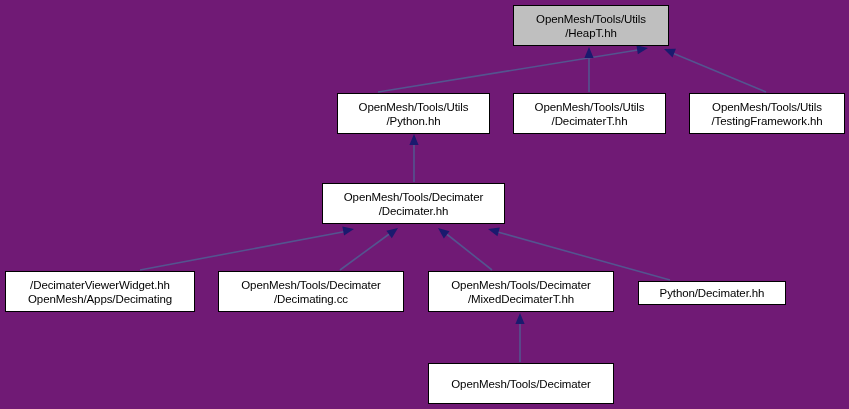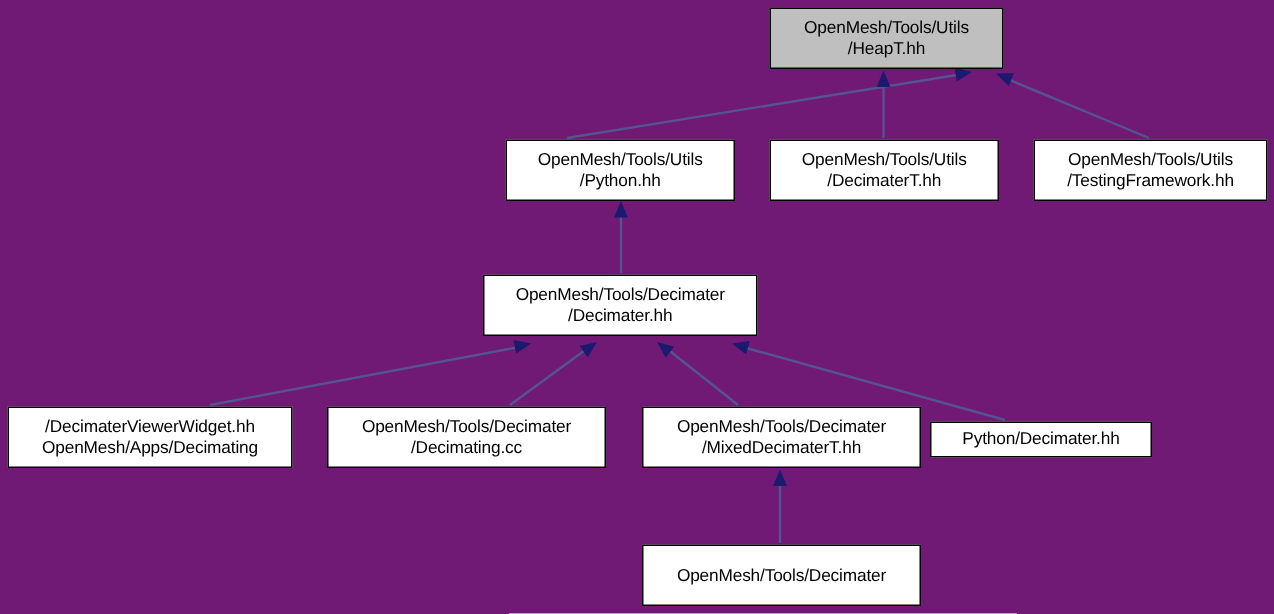--- a/index.html
+++ b/index.html
@@ -95,20 +95,20 @@
         <span class="node-line">OpenMesh/Apps/Decimating</span>
       </div>
       <div class="node-box" style="left: 218px; top: 271px; width: 186px; height: 41px;">
         <span class="node-line">OpenMesh/Tools/Decimater</span>
         <span class="node-line">/Decimating.cc</span>
       </div>
       <div class="node-box" style="left: 428px; top: 271px; width: 186px; height: 41px;">
         <span class="node-line">OpenMesh/Tools/Decimater</span>
         <span class="node-line">/MixedDecimaterT.hh</span>
       </div>
-      <div class="node-box" style="left: 620px; top: 281px; width: 148px; height: 24px;">
+      <div class="node-box" style="left: 638px; top: 281px; width: 148px; height: 24px;">
         <span class="node-line">Python/Decimater.hh</span>
       </div>
       <div class="node-box" style="left: 428px; top: 363px; width: 186px; height: 41px;">
         <span class="node-line">OpenMesh/Tools/Decimater</span>
       </div>
     </div>
 </div>
 
 </body></html>

